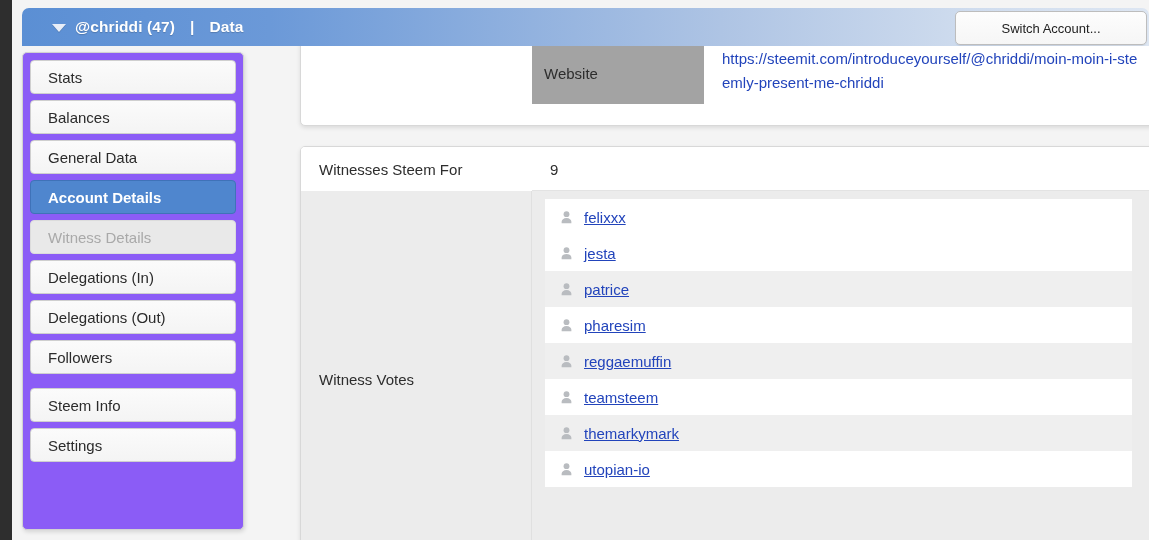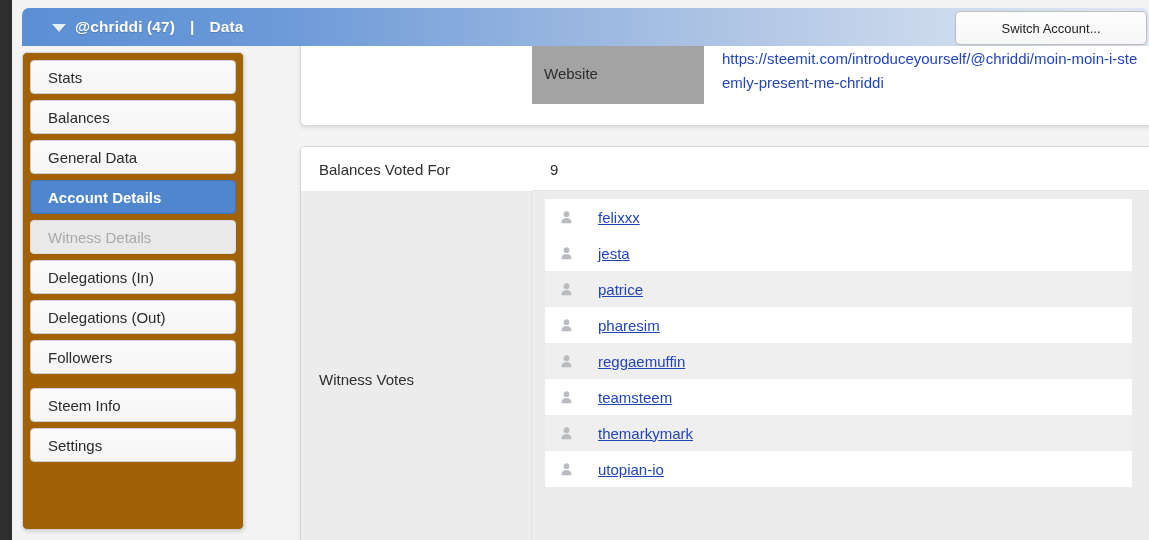--- a/index.html
+++ b/index.html
@@ -84,21 +84,21 @@
     justify-content: center;
     box-shadow: 0 1px 1px rgba(0,0,0,.07);
     cursor: default;
   }
 
   
   #sidebar {
     position: absolute;
     left: 10px; top: 52px;
     width: 222px; height: 478px;
-    background: #a16207;
+    background: #8b5cf6;
     border: 1px solid #d2d2d2;
     border-radius: 5px;
     box-shadow: 1px 2px 4px rgba(0,0,0,.13);
     padding: 7px;
     box-sizing: border-box;
   }
   .nav-item {
     height: 34px;
     margin-bottom: 6px;
     border: 1px solid #cfcfcf;
@@ -245,21 +245,21 @@
     display: flex;
     align-items: center;
     padding-left: 14px;
     box-sizing: border-box;
     background: #ffffff;
   }
   .witness-row.odd { background: #efefef; }
   .witness-name {
     color: #2244bb;
     font-size: 15px;
-    margin-left: 24px;
+    margin-left: 10px;
     cursor: default;
   }
   .person-icon {
     width: 15px; height: 15px;
     flex: 0 0 15px;
     position: relative;
   }
   .person-icon svg { display: block; }
 </style>
 </head>
@@ -301,21 +301,21 @@
           <div class="cell-label"></div>
           <div class="sub-label">Website</div>
           <div id="website-value">
             <a class="link" href="#">https://steemit.com/introduceyourself/@chriddi/moin-moin-i-steemly-present-me-chriddi</a>
           </div>
         </div>
       </div>
 
       <div class="card" id="card-witness">
         <div class="row" id="voted-row">
-          <div class="cell-label">Balances Voted For</div>
+          <div class="cell-label">Witnesses Steem For</div>
           <div class="cell-value">9</div>
         </div>
         <div id="votes-row">
           <div id="votes-label">Witness Votes</div>
           <div id="votes-list-wrap">
               <div class="witness-row">
                 <span class="person-icon">
                   <svg viewBox="0 0 16 16" width="15" height="15">
                     <circle cx="8" cy="4.4" r="3.1" fill="#b9bcc0"></circle>
                     <path d="M8 8.4c-3.1 0-5.2 1.9-5.2 4.1V14h10.4v-1.5c0-2.2-2.1-4.1-5.2-4.1z" fill="#b9bcc0"></path>

